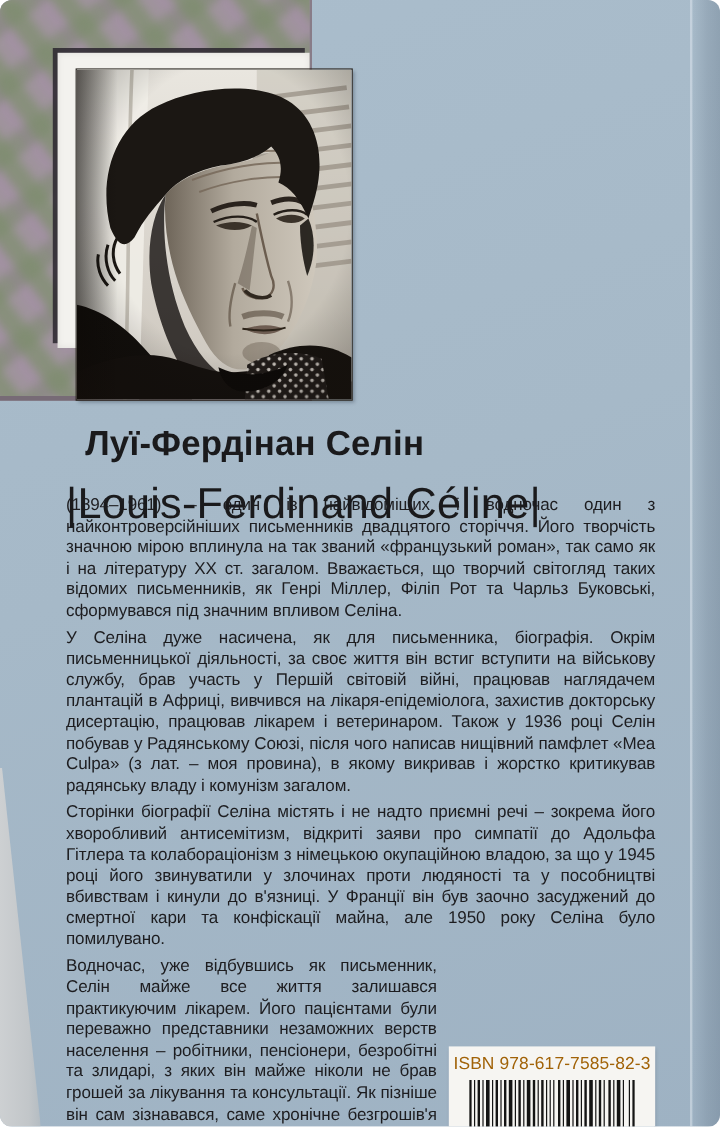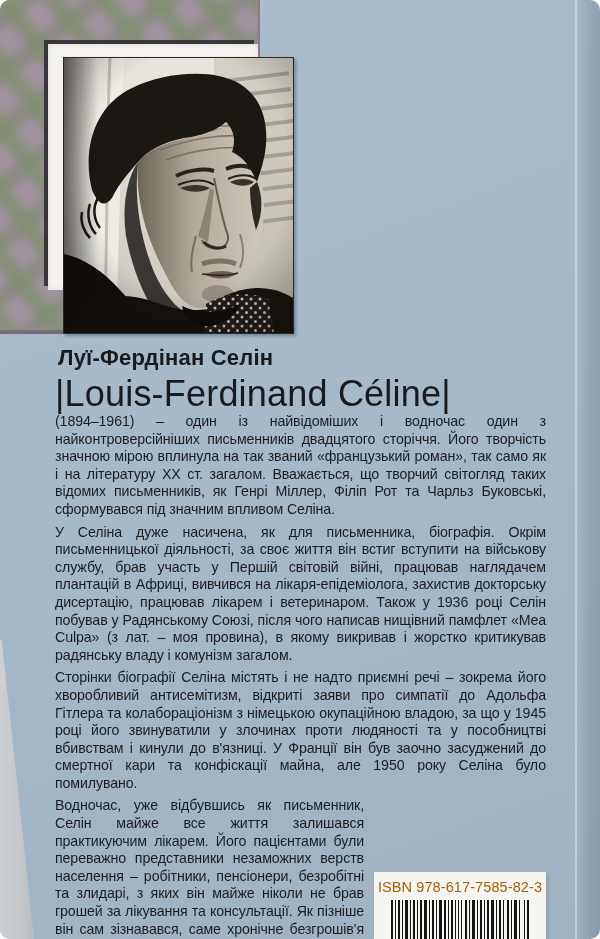--- a/index.html
+++ b/index.html
@@ -25,21 +25,21 @@
        repeating-linear-gradient(-38deg, rgba(168,150,168,0.55) 0 10px, rgba(118,136,102,0.35) 16px 26px, rgba(168,150,168,0.55) 34px 44px),
        repeating-linear-gradient(52deg, rgba(150,132,150,0.4) 0 18px, rgba(130,146,112,0.3) 26px 40px);}
   
   .white-card{position:absolute;left:48px;top:44px;width:210px;height:246px;
               background:#f3f2ee;
               box-shadow:-4px -4px 0 rgba(42,38,46,0.85), inset 0 0 6px rgba(0,0,0,0.08);}
   
   .portrait{position:absolute;left:63px;top:57px;width:229px;height:275px;
             border:1px solid #2b2722;box-shadow:2px 2px 3px rgba(30,40,55,0.35);display:block;}
   .title-block{position:absolute;left:55px;top:338px;color:#1a1a1c;}
-  .title-block h1{margin:3px;font-size:22px;line-height:33px;font-weight:bold;letter-spacing:0.2px;}
+  .title-block h1{margin:16px;font-size:29px;line-height:33px;font-weight:bold;letter-spacing:0.2px;}
   .title-block h2{margin:2px 0 0 0;font-size:36px;line-height:33px;font-weight:normal;letter-spacing:0.2px;}
   .body-text{position:absolute;left:55px;top:413px;width:491px;color:#1d1d20;
              font-size:14.2px;line-height:17.6px;text-align:justify;letter-spacing:-0.1px;}
   .body-text p{margin:0 0 5px 0;}
   
   .isbn-box{float:right;width:172px;height:106px;margin:75px 0 4px 10px;
             background:#f6f5f2;box-shadow:1px 2px 3px rgba(40,50,65,0.25);
             display:flex;flex-direction:column;align-items:center;padding-top:7px;box-sizing:border-box;}
   .isbn-label{font-size:14.5px;line-height:16px;color:#a16207;letter-spacing:0.1px;white-space:nowrap;}
   .bc-wrap{position:relative;width:138px;height:58px;margin-top:5px;}

